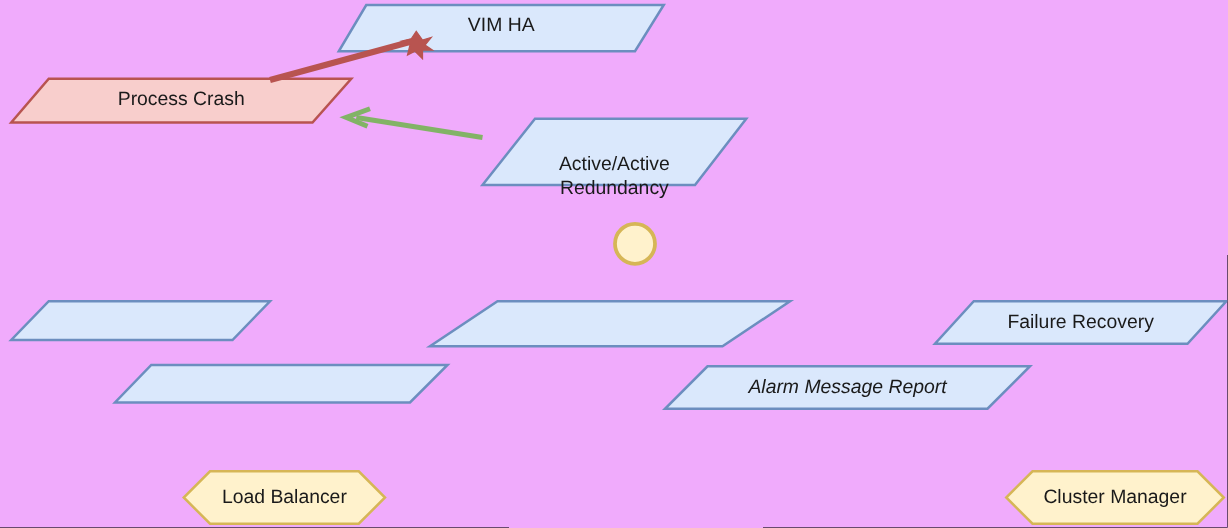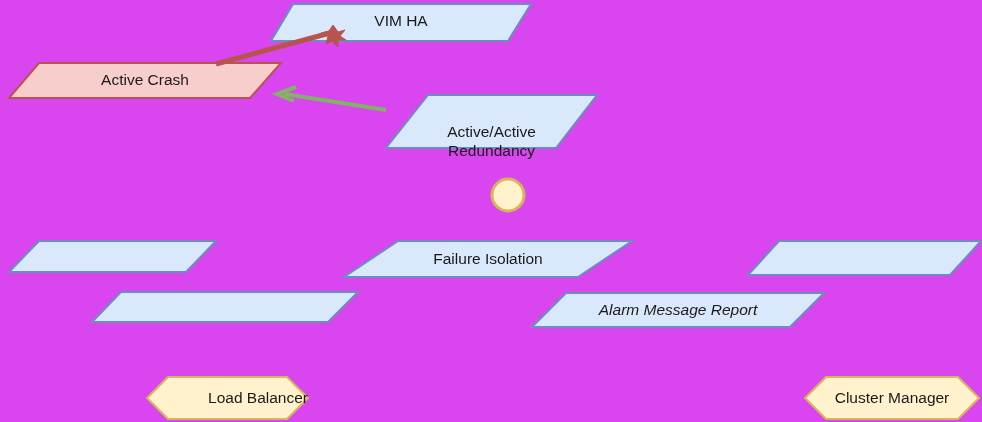--- a/index.html
+++ b/index.html
@@ -4,21 +4,21 @@
 <style>
   html, body {
     margin: 0;
     padding: 0;
     background: #000000;
   }
   #canvas {
     position: relative;
     width: 982px;
     height: 422px;
-    background: #d946ef;
+    background: #f0abfc;
     overflow: hidden;
     font-family: "Liberation Sans", sans-serif;
   }
   #svg-layer {
     position: absolute;
     left: 0;
     top: 0;
     width: 982px;
     height: 422px;
   }
@@ -74,29 +74,29 @@
 
     <g>
       <line x1="386" y1="110" x2="285" y2="94" stroke="#82b366" stroke-width="4" stroke-linecap="butt"></line>
       <polyline points="296,87 277,94 294,101" fill="none" stroke="#82b366" stroke-width="4" stroke-linecap="butt" stroke-linejoin="miter"></polyline>
     </g>
 
   </svg>
 
   <div class="node-label" style="left:271px; top:12px; width:260px;">VIM HA</div>
 
-  <div class="node-label" style="left:9px; top:71px; width:272px;">Active Crash</div>
+  <div class="node-label" style="left:9px; top:71px; width:272px;">Process Crash</div>
 
   <div class="node-label two-line" style="left:386px; top:102px; width:211px;">Active/Active
 Redundancy</div>
 
 
-  <div class="node-label" style="left:344px; top:250px; width:288px;">Failure Isolation</div>
 
+  <div class="node-label" style="left:748px; top:249px; width:233px;">Failure Recovery</div>
 
 
   <div class="node-label" style="left:532px; top:301px; width:292px;font-style:italic;">Alarm Message Report</div>
 
-  <div class="node-label" style="left:147px; top:389px; width:161px;text-align:right;">Load Balancer</div>
+  <div class="node-label" style="left:147px; top:389px; width:161px;">Load Balancer</div>
 
   <div class="node-label" style="left:805px; top:389px; width:174px;">Cluster Manager</div>
 
 </div>
 
 </body></html>

